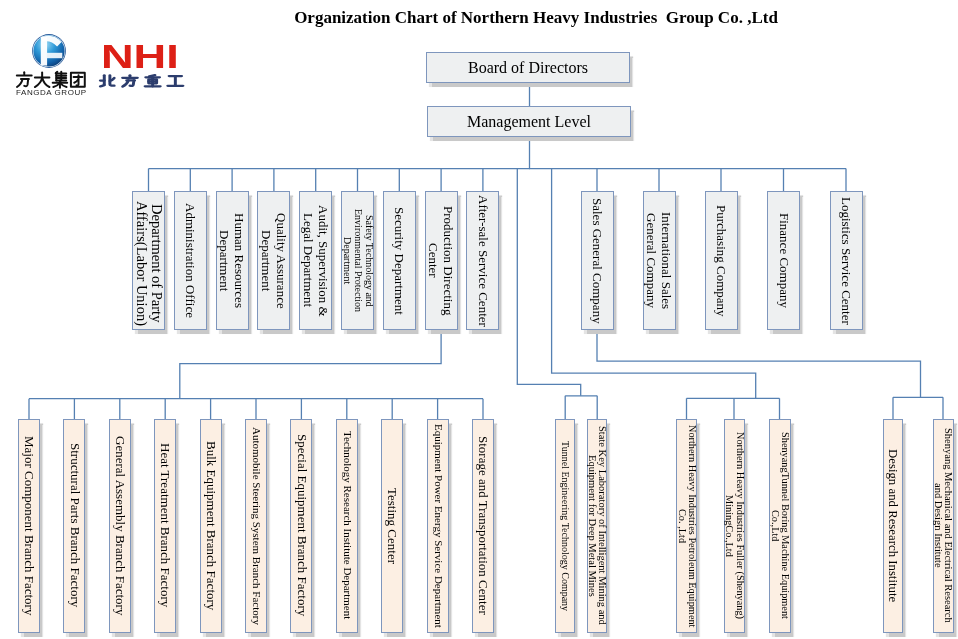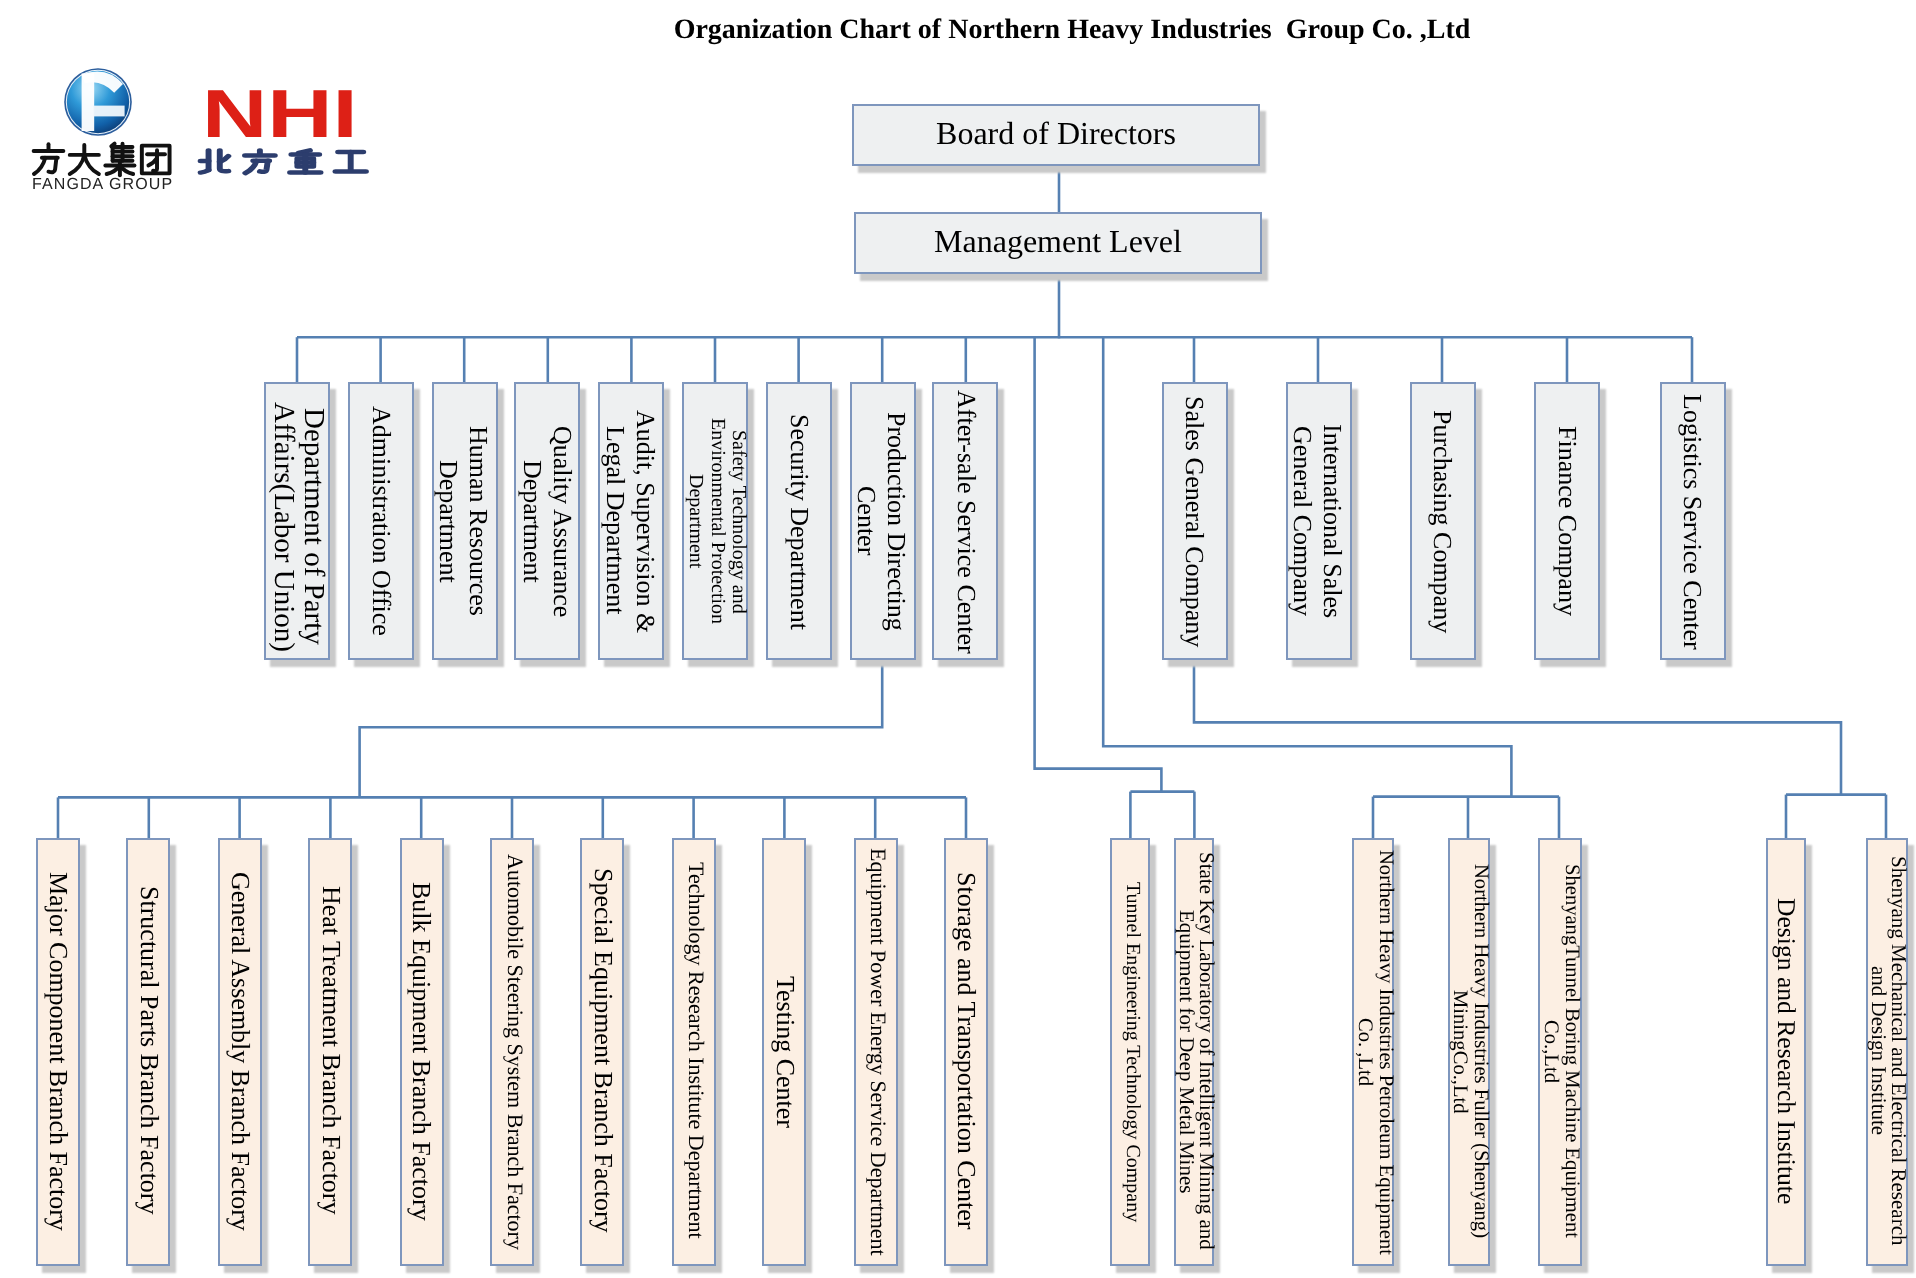--- a/index.html
+++ b/index.html
@@ -1,18 +1,18 @@
 <!DOCTYPE html>
 <html><head><meta charset="utf-8">
 <style>
 html,body{margin:0;padding:0;}
 #page{-webkit-font-smoothing:antialiased;position:relative;width:958px;height:639px;background:#fff;overflow:hidden;font-family:"Liberation Serif",serif;}
 .wire{position:absolute;left:0;top:0;}
 .logo{position:absolute;left:10px;top:25px;}
-.title{position:absolute;left:280px;top:7.5px;width:512px;text-align:center;font-weight:bold;font-size:14px;color:#000;}
+.title{position:absolute;left:280px;top:7.5px;width:512px;text-align:center;font-weight:bold;font-size:17px;color:#000;}
 .hb{position:absolute;box-sizing:border-box;background:#eef0f1;border:1px solid #7e96bd;
   box-shadow:3px 3.5px 1px #c9c9c9;display:flex;align-items:center;justify-content:center;
   font-size:16px;color:#000;}
 .vb{position:absolute;box-sizing:border-box;border:1px solid #7e96bd;
   box-shadow:3px 3.5px 1px #c9c9c9;writing-mode:vertical-rl;display:flex;
   align-items:center;justify-content:center;text-align:center;color:#000;}
 .v1{background:#eef0f1;}
 .v2{background:#fcefe3;}
 </style></head>
 <body>

